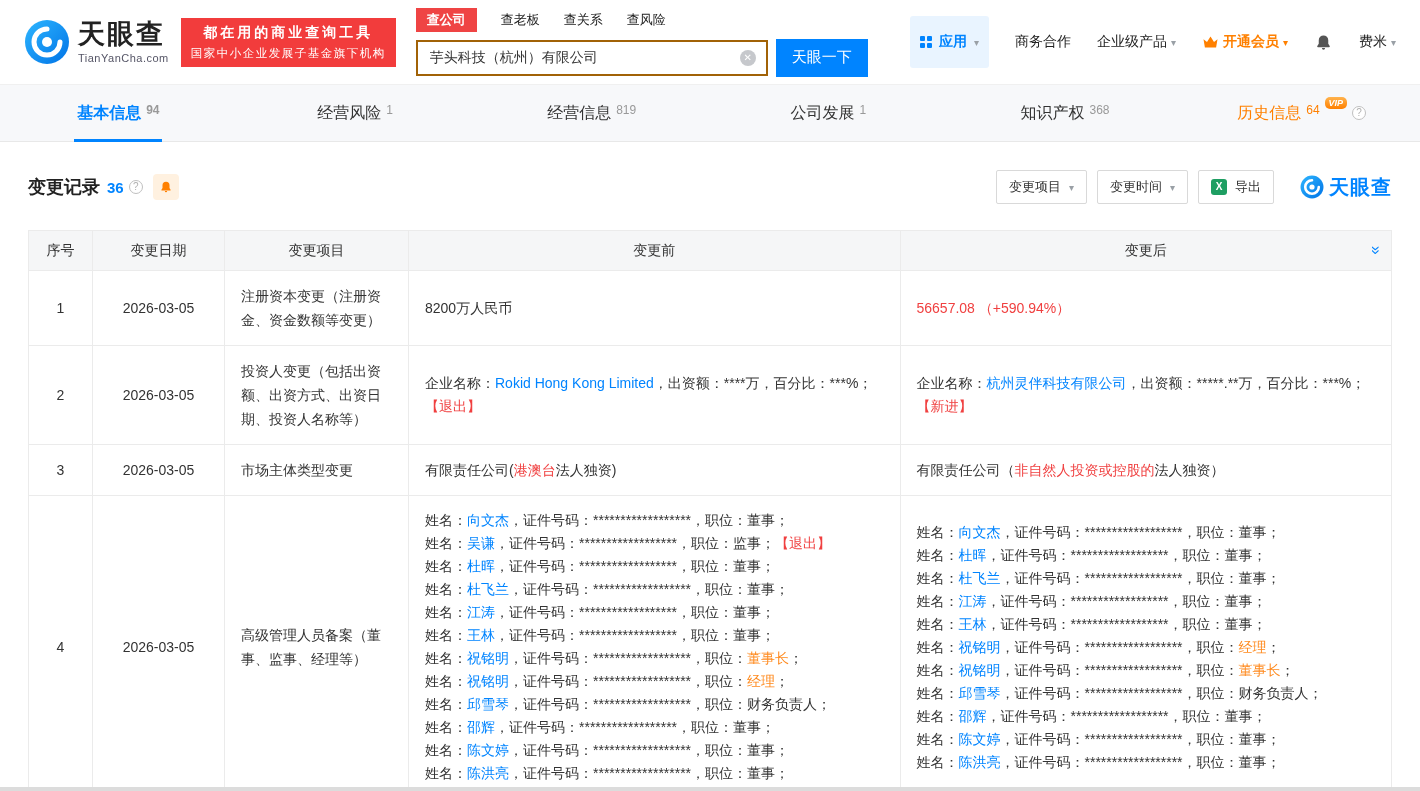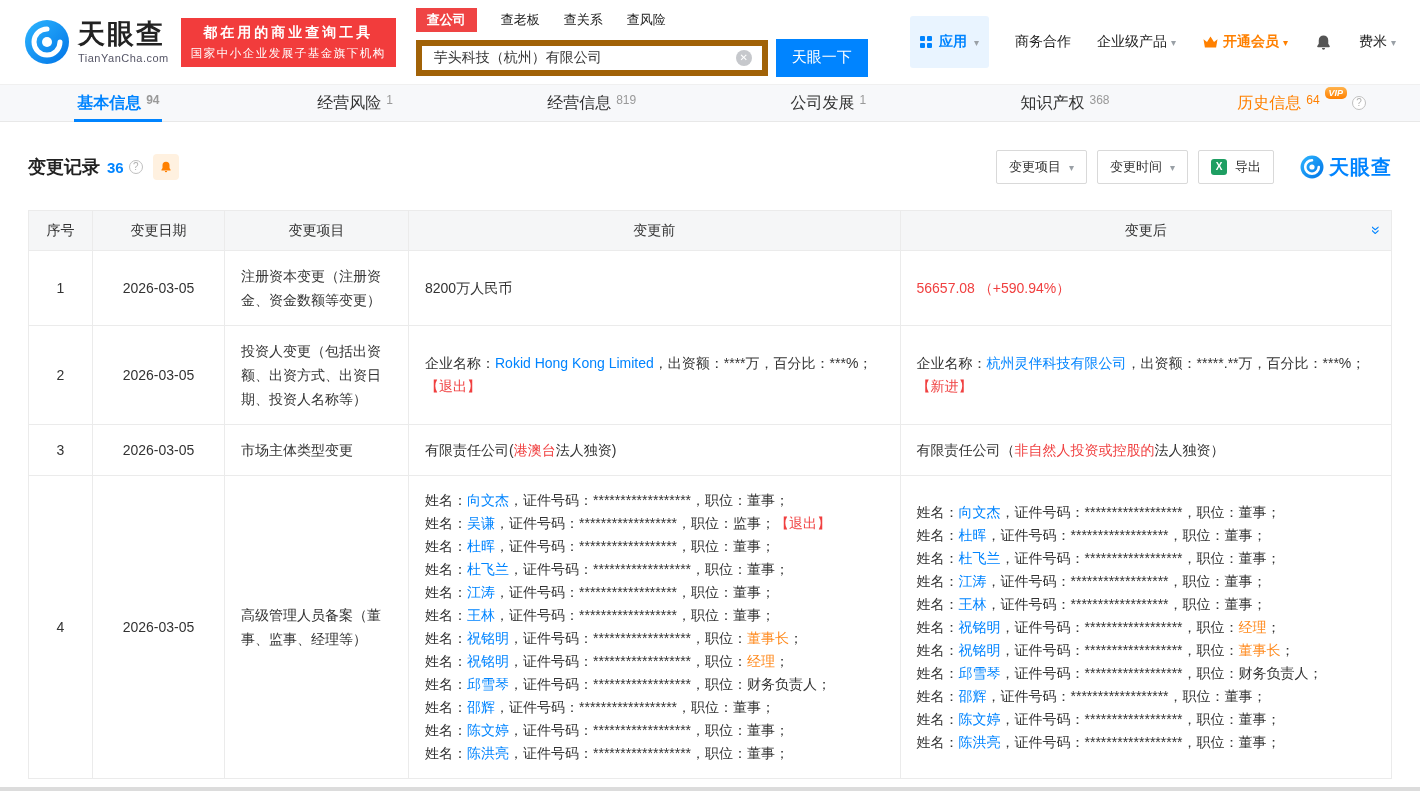--- a/index.html
+++ b/index.html
@@ -14,35 +14,35 @@
   .logo-name { font-size: 27px; font-weight: bold; color: #222; letter-spacing: 2px; line-height: 1; }
   .logo-domain { font-size: 11px; color: #556; margin-top: 4px; letter-spacing: .5px; }
   .slogan { background: #f23c3c; color: #fff; padding: 6px 10px; margin-left: 12px; }
   .slogan-1 { font-size: 14px; font-weight: bold; letter-spacing: 3px; text-align: center; }
   .slogan-2 { font-size: 11.5px; letter-spacing: 1.5px; margin-top: 4px; }
   .search-block { margin-left: 20px; }
   .search-tabs { display: flex; align-items: center; gap: 24px; margin-bottom: 7px; }
   .search-tab { font-size: 13px; color: #222; cursor: pointer; }
   .search-tab.active { background: #ef4444; color: #fff; padding: 3px 11px; font-weight: bold; }
   .search-row { display: flex; align-items: center; }
-  .search-input-wrap { position: relative; width: 352px; height: 36px; border: 6px solid #a16207; display: flex; align-items: center; background: #fff; }
+  .search-input-wrap { position: relative; width: 352px; height: 36px; border: 2px solid #a16207; display: flex; align-items: center; background: #fff; }
   .search-input-wrap input { border: none; outline: none; width: 100%; height: 100%; padding: 0 36px 0 12px; font-size: 14px; color: #333; font-family: inherit; }
   .clear-icon { position: absolute; right: 10px; width: 16px; height: 16px; border-radius: 50%; background: #c6c8cc; color: #fff; font-size: 10px; line-height: 16px; text-align: center; cursor: pointer; }
   .search-btn { margin-left: 8px; width: 92px; height: 38px; background: #0084ff; color: #fff; border: none; font-size: 15px; cursor: pointer; font-family: inherit; }
   .top-right { margin-left: auto; display: flex; align-items: center; gap: 26px; font-size: 14px; color: #222; white-space: nowrap; }
   .top-right a { color: inherit; text-decoration: none; cursor: pointer; display: inline-flex; align-items: center; gap: 4px; text-align: right; }
   .apps-pill { display: flex; align-items: center; gap: 7px; background: #e9f4ff; color: #0084ff; padding: 17px 10px; border-radius: 3px; cursor: pointer; font-weight: bold; }
   .grid-icon { display: grid; grid-template-columns: 5px 5px; grid-gap: 2px; }
   .grid-icon i { width: 5px; height: 5px; background: #0084ff; border-radius: 1px; }
   .caret { font-size: 10px; color: #9aa0a6; }
   .vip-link { color: #ff8000 !important; font-weight: bold; }
   .vip-link .caret { color: #ff8000; }
   .bell-wrap { cursor: pointer; display: flex; align-items: center; }
   
-  .tabs-bar { height: 38px; background: #f7f8fa; border-top: 1px solid #f0f0f0; border-bottom: 1px solid #e8e8e8; display: flex; }
+  .tabs-bar { height: 58px; background: #f7f8fa; border-top: 1px solid #f0f0f0; border-bottom: 1px solid #e8e8e8; display: flex; }
   .tab { flex: 1; display: flex; align-items: center; justify-content: center; gap: 5px; font-size: 16px; cursor: pointer; position: relative; color: #333; }
   .tab-count { font-size: 12px; color: #999; margin-top: -6px; }
   .tab.active { color: #0084ff; font-weight: bold; }
   .tab.active::after { content: ""; position: absolute; left: 50%; transform: translateX(-50%); bottom: -1px; width: 88px; height: 3px; background: #0084ff; }
   .tab-history { color: #ff8000; }
   .tab-history .tab-count { color: #ff8000; }
   .vip-badge { background: linear-gradient(180deg,#ffb34d,#ff8000); color: #fff; font-size: 9px; font-style: italic; font-weight: bold; padding: 1px 4px; border-radius: 5px; transform: translateY(-10px); }
   .q-icon { width: 14px; height: 14px; border: 1px solid #c0c0c0; color: #b0b0b0; border-radius: 50%; font-size: 10px; line-height: 12px; text-align: center; display: inline-block; background: #fff; }
   
   .section-head { display: flex; align-items: center; padding: 28px 28px 16px; }

